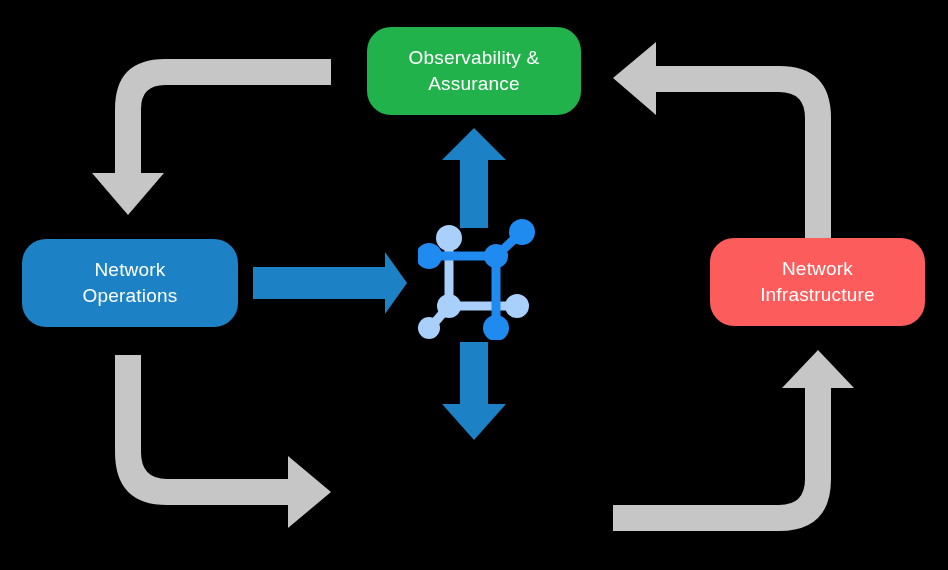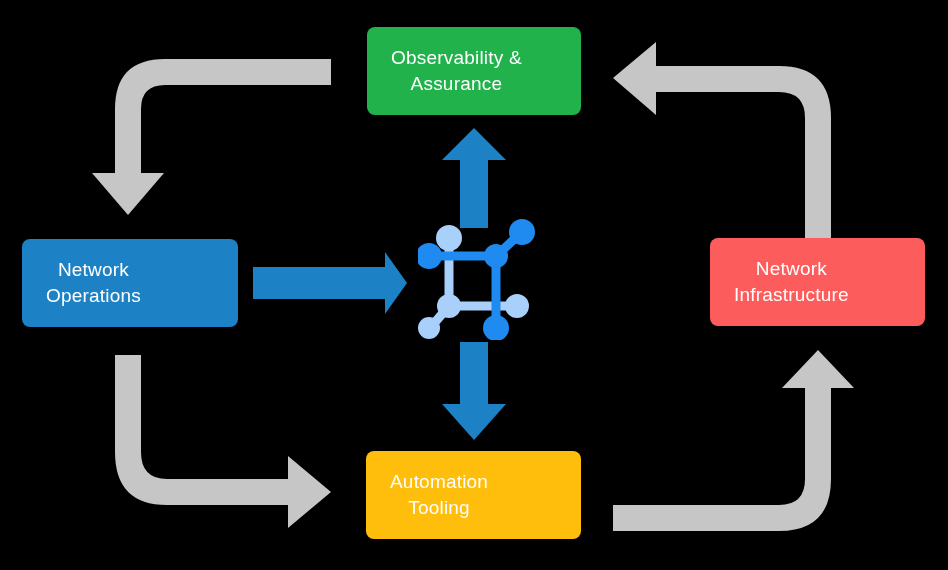--- a/index.html
+++ b/index.html
@@ -10,24 +10,24 @@
   #canvas {
     position: relative;
     width: 948px;
     height: 570px;
     background: #000000;
     overflow: hidden;
     font-family: "Liberation Sans", sans-serif;
   }
   .node-box {
     position: absolute;
-    border-radius: 8px;
+    border-radius: 24px;
     display: flex;
     align-items: center;
-    justify-content: flex-start;
+    justify-content: center;
     text-align: center;
     color: #ffffff;
     font-size: 19px;
     line-height: 1.38;
     font-weight: 400;
     letter-spacing: 0.2px;
     box-sizing: border-box;
     padding: 6px 24px;
   }
   .node-label {
@@ -187,18 +187,14 @@
   <div class="node-box" id="box-operations" style="background: rgb(28, 130, 197); color: rgb(255, 255, 255);">
     <span class="node-label">Network
 Operations</span>
   </div>
 
   <div class="node-box" id="box-infrastructure" style="background: rgb(252, 92, 92); color: rgb(255, 255, 255);">
     <span class="node-label">Network
 Infrastructure</span>
   </div>
 
-  <div class="node-box" id="box-automation" style="background: rgb(255, 190, 11); color: rgb(255, 255, 255);">
-    <span class="node-label">Automation
-Tooling</span>
-  </div>
 
 </div>
 
 </body></html>

